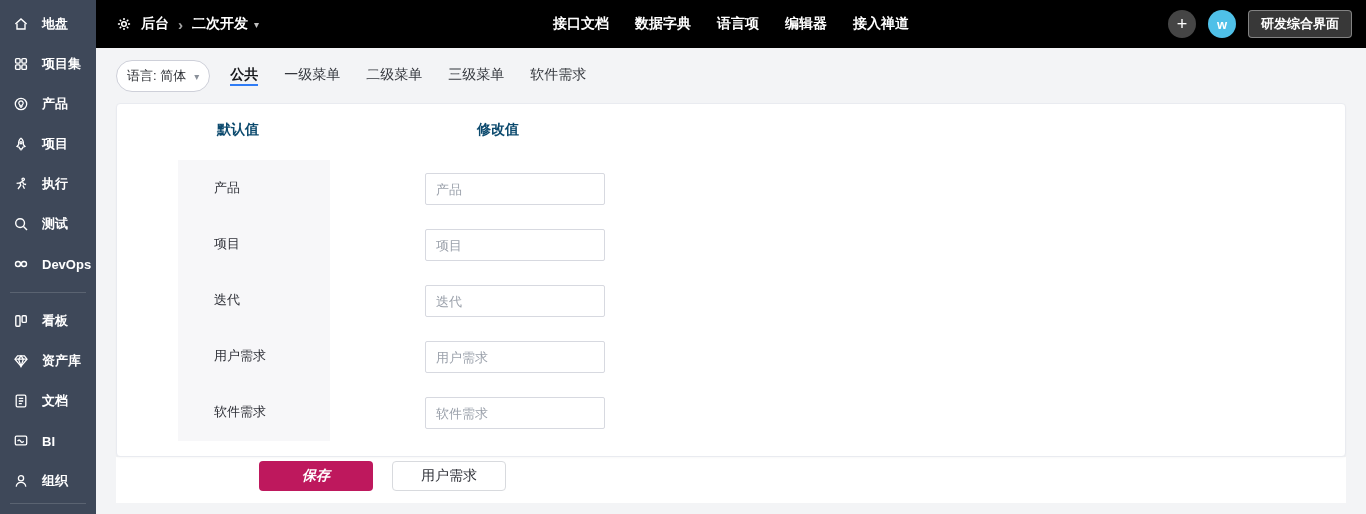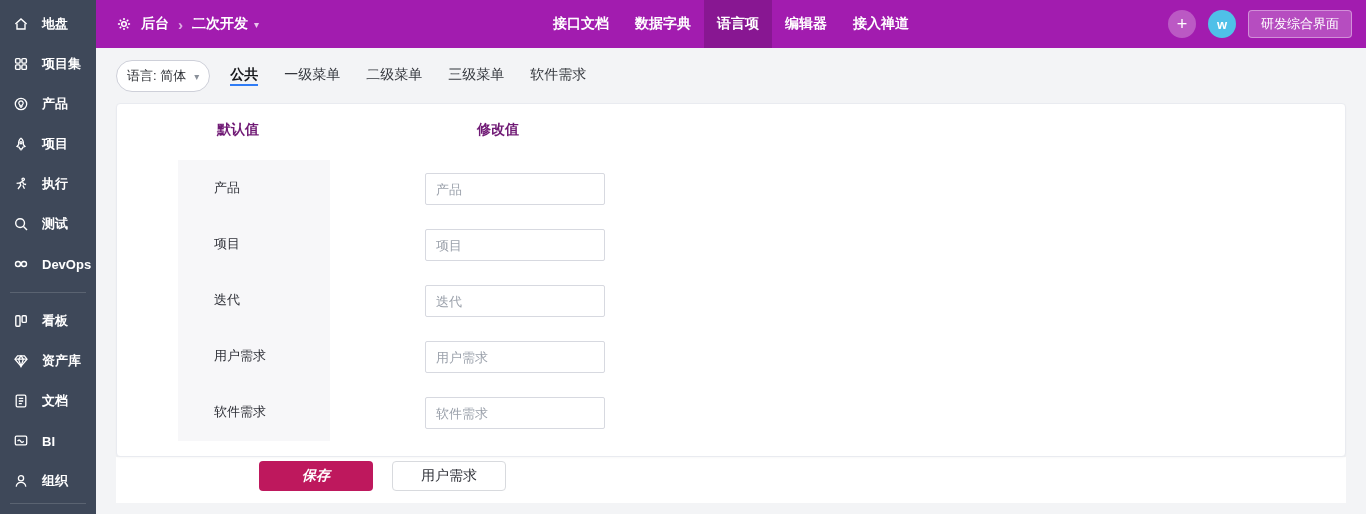--- a/index.html
+++ b/index.html
@@ -12,62 +12,62 @@
     flex-direction:column; padding-top:4px; }
   .side-item { height:40px; display:flex; align-items:center; gap:13px;
     padding-left:13px; color:#ffffff; font-size:13px; font-weight:600;
     cursor:pointer; white-space:nowrap; }
   .side-item svg { flex-shrink:0; }
   .side-divider { border-top:1px solid rgba(255,255,255,.15); margin:8px 10px; }
   .side-divider.bottom { margin:2px 10px 0; }
 
   
   .main { flex:1; display:flex; flex-direction:column; min-width:0; }
-  .topbar { height:48px; flex-shrink:0; background:#a21caf; color:#fff;
+  .topbar { height:48px; flex-shrink:0; background:#000000; color:#fff;
     display:flex; align-items:center; padding:0 14px 0 20px; position:relative; }
   .breadcrumb { display:flex; align-items:center; gap:9px; font-size:14px;
     font-weight:600; }
   .crumb-sep { color:rgba(255,255,255,.65); font-size:15px; font-weight:700; }
   .caret-down { font-size:10px; color:rgba(255,255,255,.75); margin-left:-3px; }
   .topnav { position:absolute; left:50%; top:0; transform:translateX(-50%);
     height:48px; display:flex; align-items:stretch; }
   .topnav-item { display:flex; align-items:center; padding:0 13px;
     font-size:14px; font-weight:600; cursor:pointer; }
   .topnav-item.active { background:rgba(0,0,0,.16); }
   .top-right { margin-left:auto; display:flex; align-items:center; gap:12px; }
   .circle-btn { width:28px; height:28px; border-radius:50%;
     background:rgba(255,255,255,.27); display:flex; align-items:center;
     justify-content:center; font-size:18px; font-weight:400; color:#fff;
     cursor:pointer; line-height:1; }
   .avatar { width:28px; height:28px; border-radius:50%; background:#4fc0e8;
     display:flex; align-items:center; justify-content:center; font-size:13px;
     font-weight:600; color:#fff; cursor:pointer; }
   .action-btn { height:28px; padding:0 12px; border-radius:4px;
     background:rgba(255,255,255,.22); border:1px solid rgba(255,255,255,.38);
-    color:#fff; font-size:13px; font-weight:400; display:flex;
+    color:#fff; font-size:13px; font-weight:700; display:flex;
     align-items:center; cursor:pointer; }
 
   
   .toolbar { margin:12px 20px 0; height:38px; display:flex;
     align-items:flex-start; gap:18px; }
   .lang-dropdown { height:32px; background:#fff; border:1px solid #ced0d9;
     border-radius:16px; padding:0 10px; display:flex; align-items:center;
     gap:8px; font-size:13px; color:#2a2c31; cursor:pointer; }
   .dd-caret { font-size:10px; color:#8a9099; }
   .tabs { display:flex; gap:26px; padding-top:6px; margin-left:2px; }
   .tab { font-size:14px; color:#33363c; cursor:pointer;
     border-bottom:2px solid transparent; }
   .tab.active { font-weight:700; color:#16171a; border-bottom-color:#2f7cf6; }
 
   
   .card { margin:5px 20px 0; height:354px; background:#fff;
     border:1px solid #e9ebf0; border-radius:4px; position:relative;
     box-shadow:0 1px 2px rgba(31,35,41,.03); }
   .col-header { position:absolute; top:17px; width:110px; text-align:center;
-    font-size:14px; font-weight:700; color:#701a75; }
+    font-size:14px; font-weight:700; color:#0c4a6e; }
   .col-header.default { left:66px; }
   .col-header.modified { left:326px; }
   .default-panel { position:absolute; left:61px; top:56px; width:152px;
     height:281px; background:#f7f7f9; }
   .default-row { height:56px; display:flex; align-items:center;
     padding-left:36px; font-size:13px; color:#2f3138; }
   .inputs-col { position:absolute; left:308px; top:69px; display:flex;
     flex-direction:column; gap:24px; }
   .inputs-col input { width:180px; height:32px; border:1px solid #d7d9e0;
     border-radius:2px; padding:0 10px; font-size:13px; color:#2f3138;

